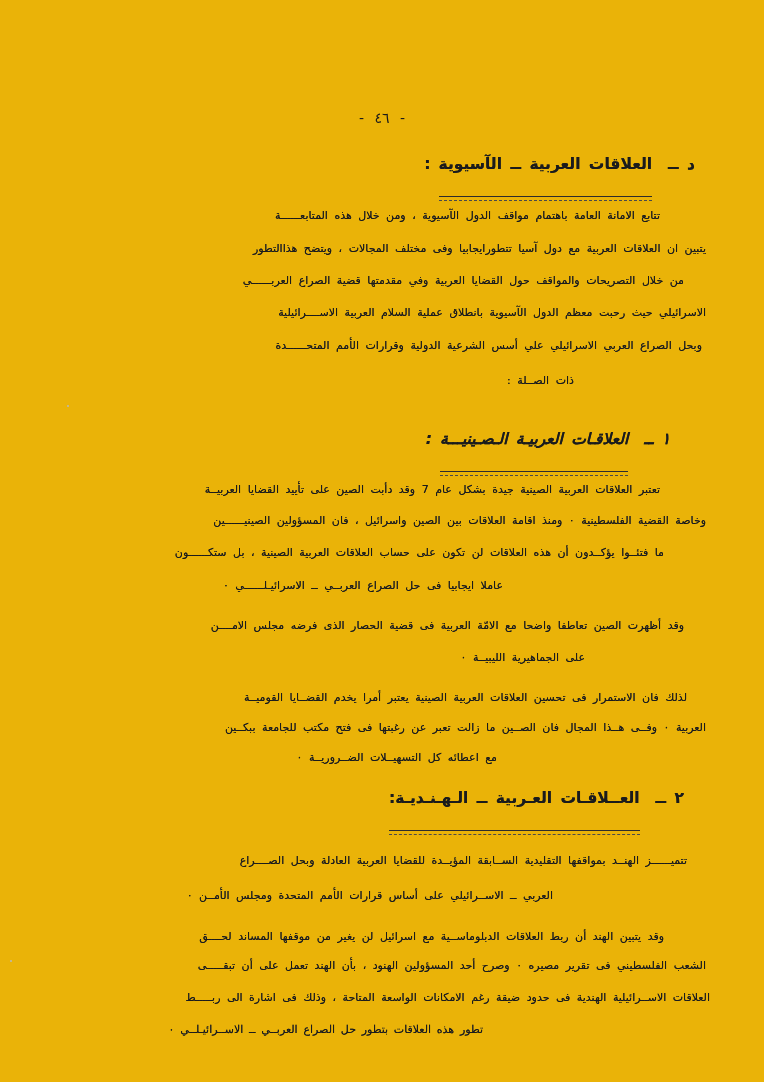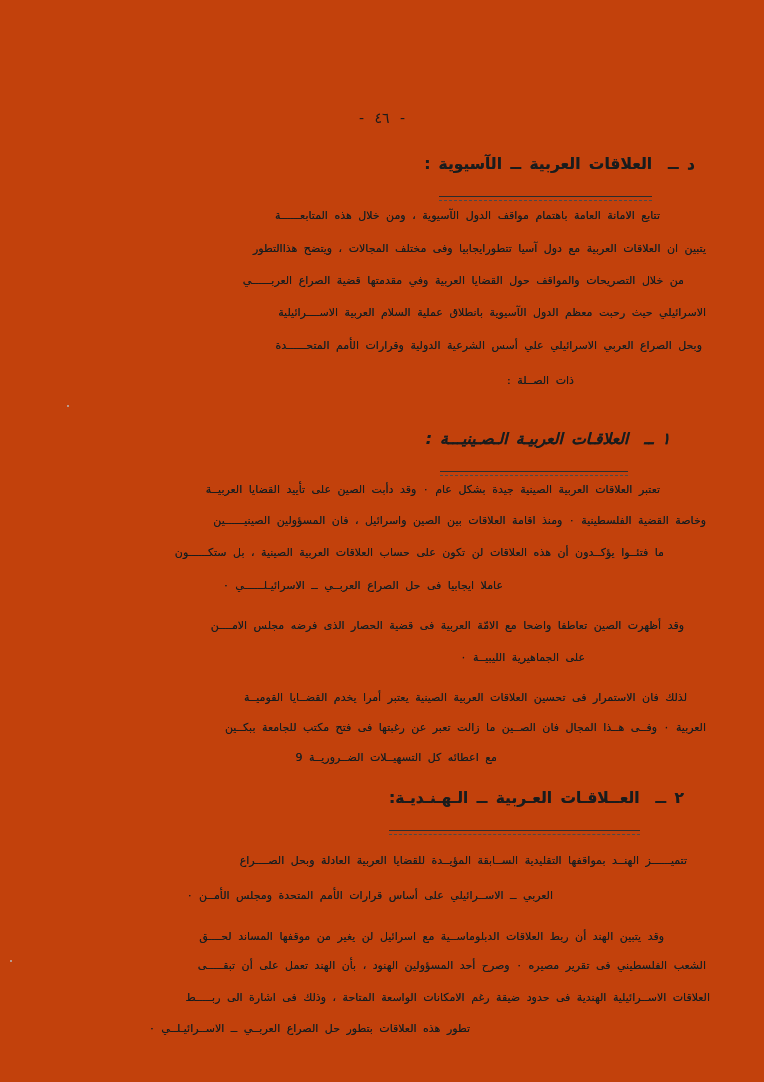--- a/index.html
+++ b/index.html
@@ -1,20 +1,20 @@
 <!DOCTYPE html>
 <html lang="ar" dir="rtl"><head>
 <meta charset="utf-8">
 <style>
   html, body { margin: 0; padding: 0; background: #ffffff; }
   #page {
     position: relative;
     width: 764px;
     height: 1082px;
-    background: #c2410c;
+    background: #eab308;
     overflow: hidden;
     direction: rtl;
     font-family: "DejaVu Sans", sans-serif;
     color: #1b1b1b;
   }
   .line {
     position: absolute;
     white-space: nowrap;
     font-size: 11px;
     line-height: 22px;
@@ -67,40 +67,40 @@
   <div class="line" style="top:270px; right:80px;">من خلال التصريحات والمواقف حول القضايا العربية وفي مقدمتها قضية الصراع العربــــــي</div>
   <div class="line" style="top:238px; right:58px;">يتبين ان العلاقات العربية مع دول آسيا تتطورايجابيا وفى مختلف المجالات ، ويتضح هذاالتطور</div>
   <div class="line" style="top:302px; right:58px;">الاسرائيلي حيث رحبت معظم الدول الآسيوية بانطلاق عملية السلام العربية الاســــرائيلية</div>
   <div class="line" style="top:335px; right:62px;">وبحل الصراع العربي الاسرائيلي علي أسس الشرعية الدولية وقرارات الأمم المتحــــــدة</div>
   <div class="line" style="top:370px; right:190px;">ذات الصــلة :</div>
 
   <div class="line heading" style="top:428px; right:94px;font-style:italic;">
     <span class="hnum">١ ــ</span><span class="hrule">العلاقـات العربيـة الـصـينيـــة</span><span class="hcolon">:</span>
   </div>
 
-  <div class="line" style="top:479px; right:104px;">تعتبر العلاقات العربية الصينية جيدة بشكل عام ٠ وقد دأبت الصين على تأييد القضايا العربيــة</div>
+  <div class="line" style="top:479px; right:104px;">تعتبر العلاقات العربية الصينية جيدة بشكل عام 7 وقد دأبت الصين على تأييد القضايا العربيــة</div>
   <div class="line" style="top:510px; right:58px;">وخاصة القضية الفلسطينية ٠ ومنذ اقامة العلاقات بين الصين واسرائيل ، فان المسؤولين الصينيــــــين</div>
   <div class="line" style="top:542px; right:100px;">ما فتئــوا يؤكــدون أن هذه العلاقات لن تكون على حساب العلاقات العربية الصينية ، بل ستكــــــون</div>
   <div class="line" style="top:575px; right:261px;">عاملا ايجابيا فى حل الصراع العربــي ــ الاسرائيـلــــــي ٠</div>
 
   <div class="line" style="top:615px; right:80px;">وقد أظهرت الصين تعاطفا واضحا مع الامّة العربية فى قضية الحصار الذى فرضه مجلس الامــــن</div>
   <div class="line" style="top:647px; right:179px;">على الجماهيرية الليبيــة ٠</div>
 
   <div class="line" style="top:687px; right:77px;">لذلك فان الاستمرار فى تحسين العلاقات العربية الصينية يعتبر أمرا يخدم القضــايا القوميــة</div>
   <div class="line" style="top:717px; right:58px;">العربية ٠ وفــى هــذا المجال فان الصــين ما زالت تعبر عن رغبتها فى فتح مكتب للجامعة ببكــين</div>
-  <div class="line" style="top:747px; right:267px;">مع اعطائه كل التسهيــلات الضــروريــة 9</div>
+  <div class="line" style="top:747px; right:267px;">مع اعطائه كل التسهيــلات الضــروريــة ٠</div>
 
   <div class="line heading" style="top:787px; right:80px;">
     <span class="hnum">٢ ــ</span><span class="hrule">العــلاقـات العـربية ــ الـهـنـديـة:</span>
   </div>
 
   <div class="line" style="top:850px; right:77px;">تتميــــــز الهنــد بمواقفها التقليدية الســابقة المؤيــدة للقضايا العربية العادلة وبحل الصــــراع</div>
   <div class="line" style="top:885px; right:211px;">العربي ــ الاســرائيلي على أساس قرارات الأمم المتحدة ومجلس الأمــن ٠</div>
 
   <div class="line" style="top:926px; right:100px;">وقد يتبين الهند أن ربط العلاقات الدبلوماســية مع اسرائيل لن يغير من موقفها المساند لحــــق</div>
   <div class="line" style="top:955px; right:58px;">الشعب الفلسطيني فى تقرير مصيره ٠ وصرح أحد المسؤولين الهنود ، بأن الهند تعمل على أن تبقـــــى</div>
   <div class="line" style="top:987px; right:54px;">العلاقات الاســرائيلية الهندية فى حدود ضيقة رغم الامكانات الواسعة المتاحة ، وذلك فى اشارة الى ربـــــط</div>
-  <div class="line" style="top:1018px; right:294px;">تطور هذه العلاقات بتطور حل الصراع العربــي ــ الاســرائيـلــي ٠</div>
+  <div class="line" style="top:1018px; right:281px;font-family:Liberation Serif, serif;">تطور هذه العلاقات بتطور حل الصراع العربــي ــ الاســرائيـلــي ٠</div>
 
   <div class="speck" style="top:405px; left:67px;"></div>
   <div class="speck" style="top:960px; left:10px;"></div>
 
 </div>
 
 </body></html>

